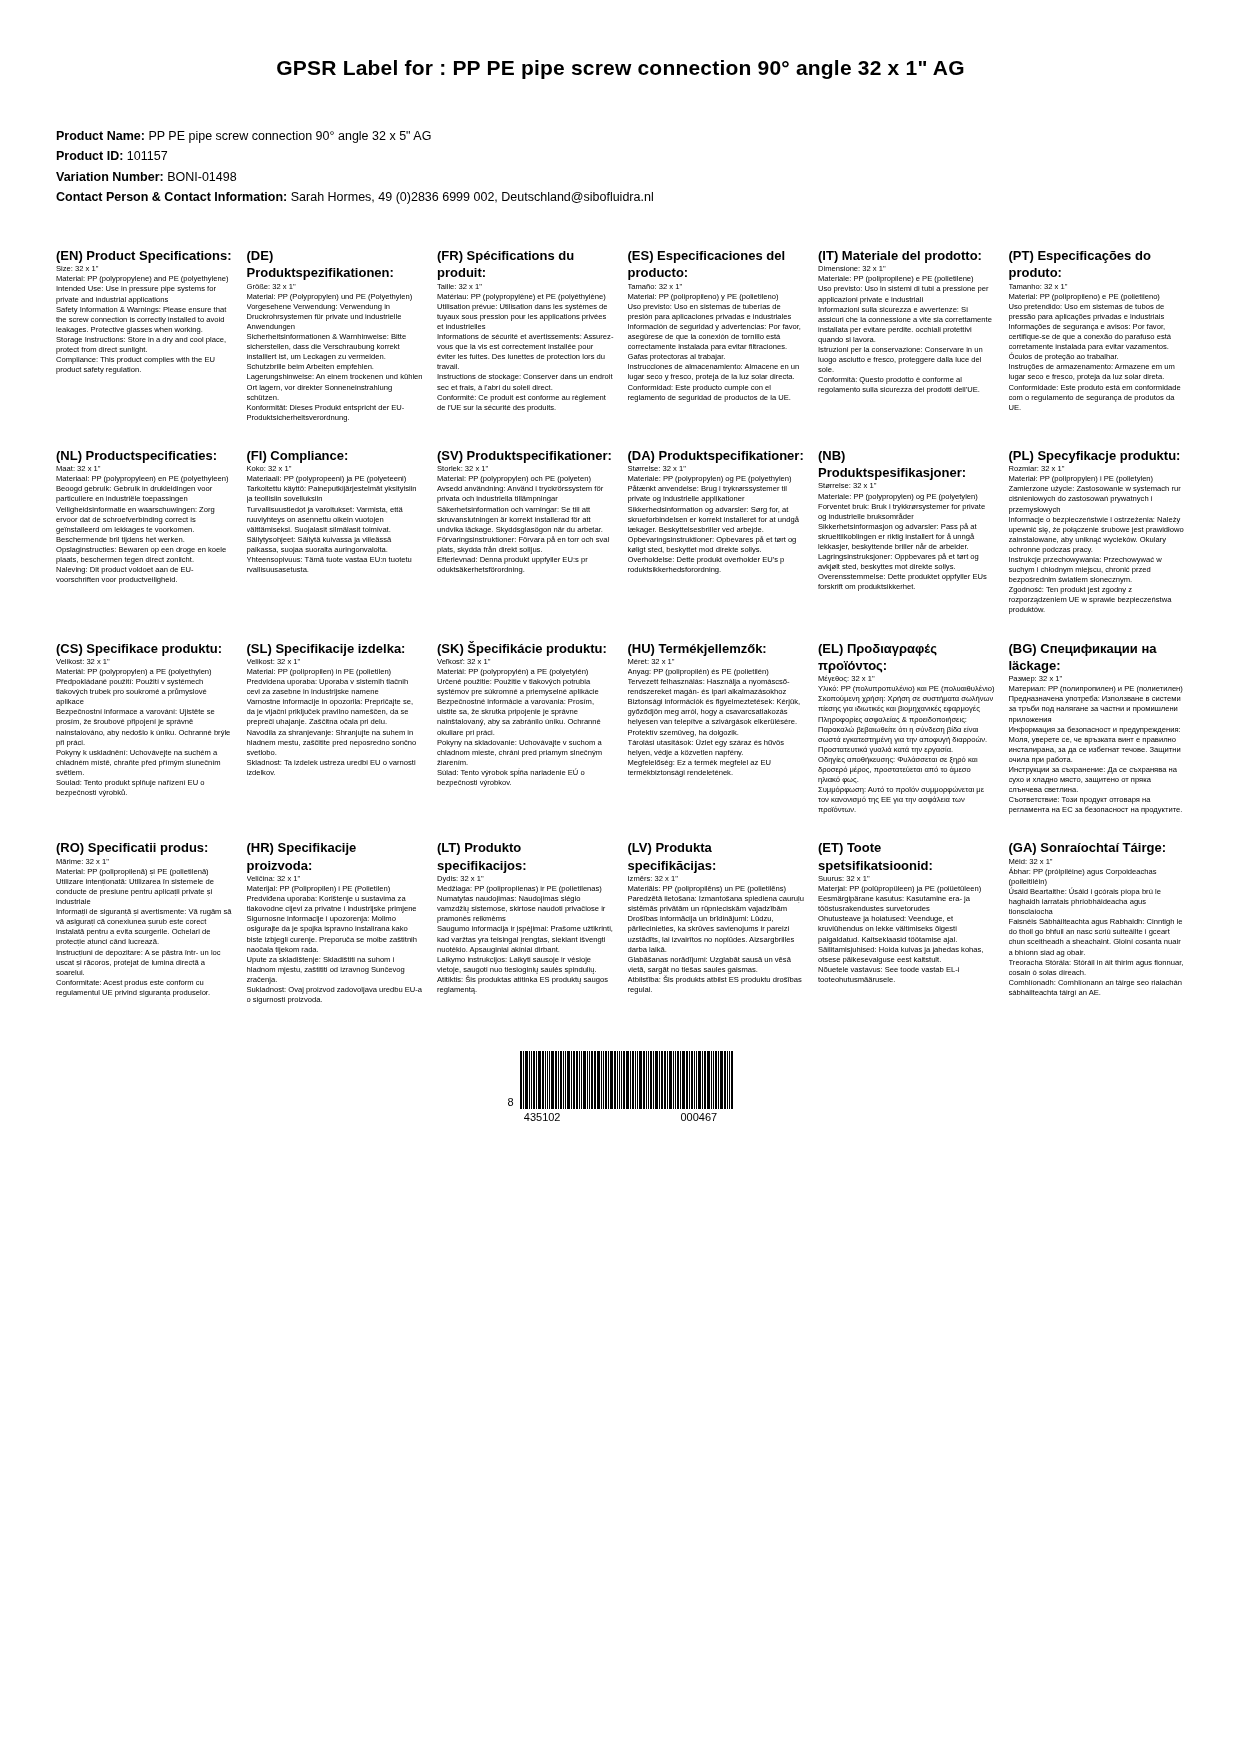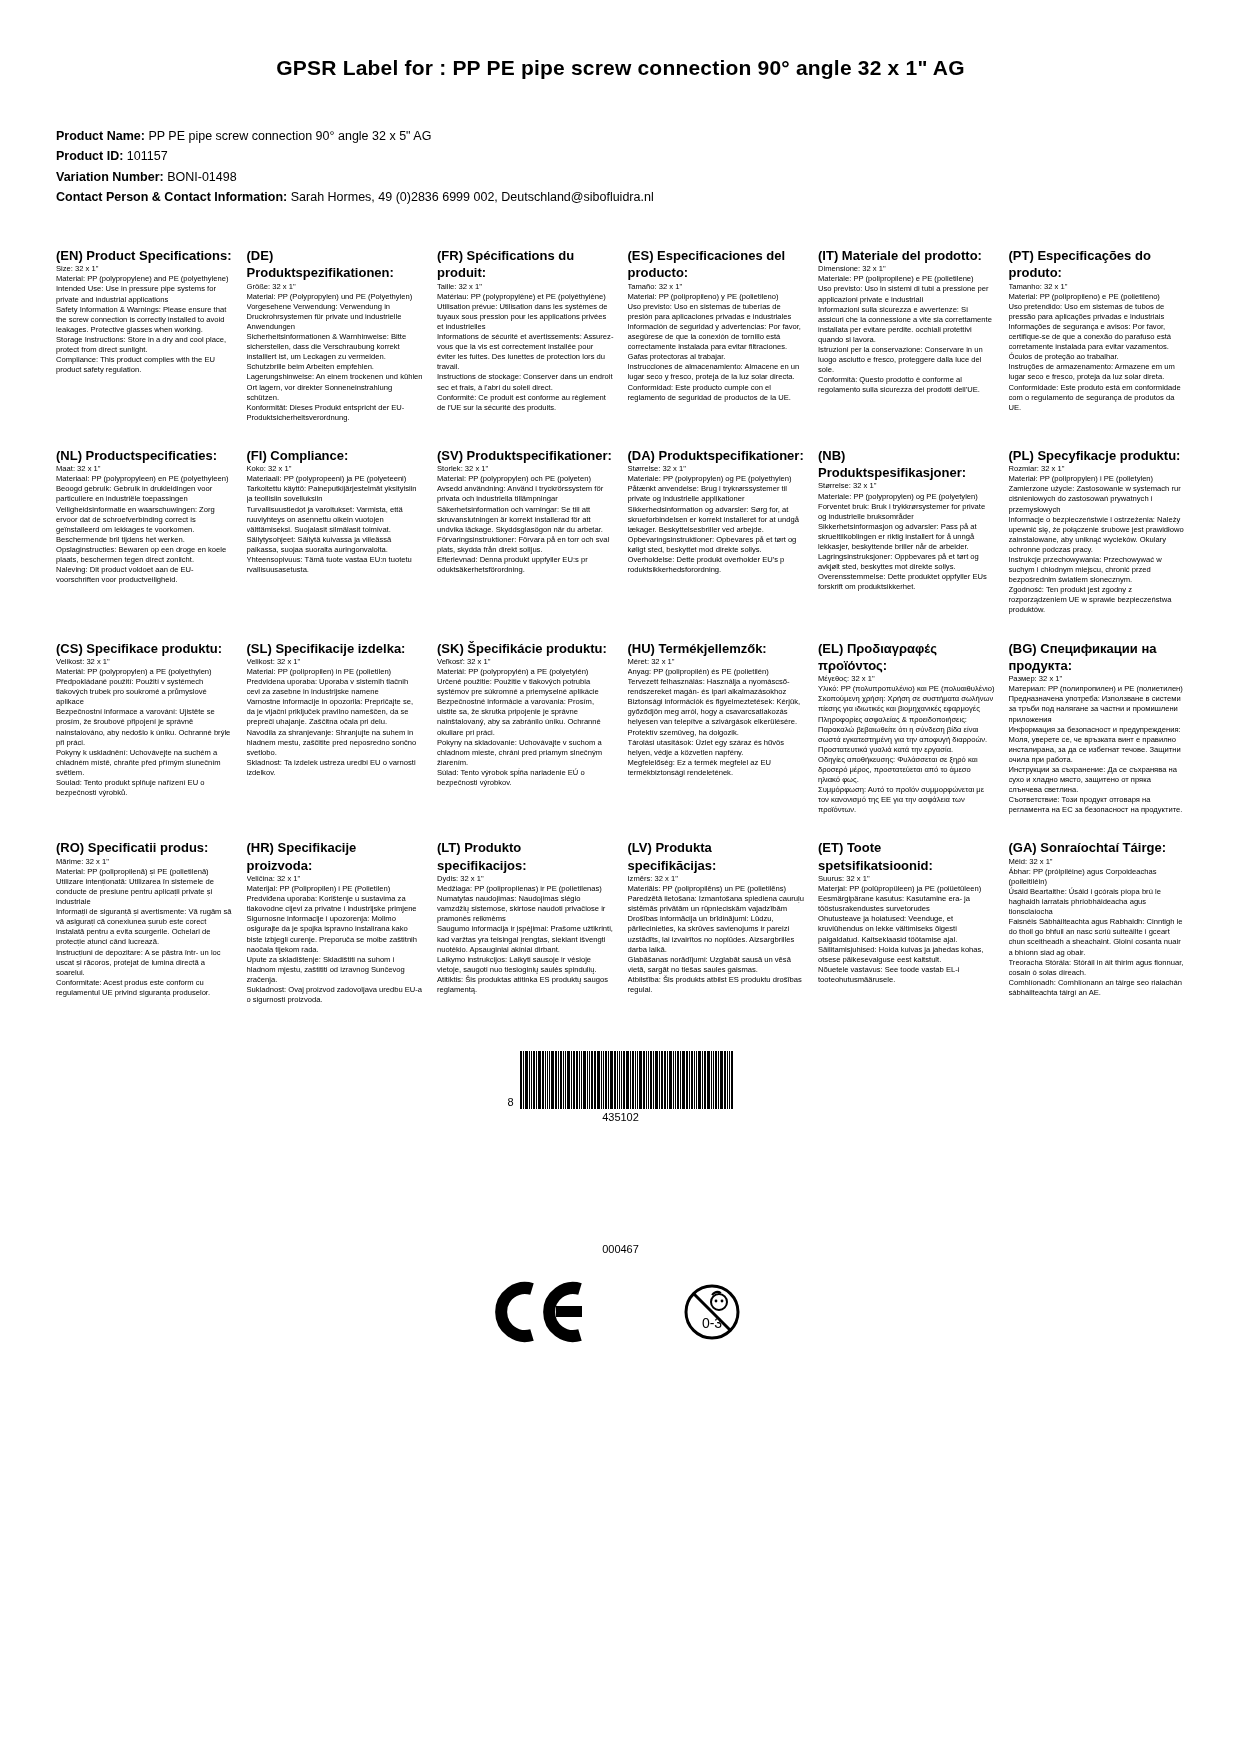--- a/index.html
+++ b/index.html
@@ -91,21 +91,20 @@
     background: #000;
     height: 58px;
     margin-right: 1px;
   }
   .bc-nums {
     display: flex;
     justify-content: center;
     gap: 120px;
     font-size: 11px;
     margin-top: 2px;
-    flex-direction: column;
   }
   .marks {
     margin-top: 26px;
     display: flex;
     justify-content: center;
     align-items: center;
     gap: 90px;
   }
   .ce {
     display: block;
@@ -291,21 +290,21 @@
     <div class="cell">
       <span class="head">(EL) Προδιαγραφές προϊόντος:</span>
       <span class="body">Μέγεθος: 32 x 1"
 Υλικό: ΡΡ (πολυπροπυλένιο) και ΡΕ (πολυαιθυλένιο)
 Σκοπούμενη χρήση: Χρήση σε συστήματα σωλήνων πίεσης για ιδιωτικές και βιομηχανικές εφαρμογές
 Πληροφορίες ασφαλείας &amp; προειδοποιήσεις: Παρακαλώ βεβαιωθείτε ότι η σύνδεση βίδα είναι σωστά εγκατεστημένη για την αποφυγή διαρροών. Προστατευτικά γυαλιά κατά την εργασία.
 Οδηγίες αποθήκευσης: Φυλάσσεται σε ξηρό και δροσερό μέρος, προστατεύεται από το άμεσο ηλιακό φως.
 Συμμόρφωση: Αυτό το προϊόν συμμορφώνεται με τον κανονισμό της ΕΕ για την ασφάλεια των προϊόντων.</span>
     </div>
     <div class="cell">
-      <span class="head">(BG) Спецификации на продукта:</span>
+      <span class="head">(BG) Спецификации на läckage:</span>
       <span class="body">Размер: 32 x 1"
 Материал: PP (полипропилен) и PE (полиетилен)
 Предназначена употреба: Използване в системи за тръби под налягане за частни и промишлени приложения
 Информация за безопасност и предупреждения: Моля, уверете се, че връзката винт е правилно инсталирана, за да се избегнат течове. Защитни очила при работа.
 Инструкции за съхранение: Да се съхранява на сухо и хладно място, защитено от пряка слънчева светлина.
 Съответствие: Този продукт отговаря на регламента на ЕС за безопасност на продуктите.</span>
     </div>
 
     <div class="cell">
       <span class="head">(RO) Specificatii produs:</span>
@@ -448,35 +447,15 @@
           <i style="width:1px"></i>
           <i style="width:1px"></i>
           <i style="width:2px"></i>
       </span>
     </div>
     <div class="bc-nums">
       <span>435102</span>
       <span>000467</span>
     </div>
 
-    <div class="marks">
-      <span class="ce">
-        <svg width="92" height="62" viewBox="0 0 92 62" aria-hidden="true">
-          <path d="M38 8 A24 24 0 1 0 38 54" fill="none" stroke="#000" stroke-width="12"></path>
-          <path d="M86 8 A24 24 0 1 0 86 54" fill="none" stroke="#000" stroke-width="12"></path>
-          <rect x="62" y="25" width="26" height="11" fill="#000"></rect>
-        </svg>
-      </span>
-      <span class="age">
-        <svg width="72" height="62" viewBox="0 0 72 62" aria-hidden="true">
-          <circle cx="36" cy="31" r="26" fill="none" stroke="#000" stroke-width="3"></circle>
-          <line x1="17" y1="12" x2="55" y2="50" stroke="#000" stroke-width="3"></line>
-          <circle cx="43" cy="21" r="8" fill="none" stroke="#000" stroke-width="2"></circle>
-          <circle cx="40" cy="20" r="1.4" fill="#000"></circle>
-          <circle cx="46" cy="20" r="1.4" fill="#000"></circle>
-          <path d="M36 14 q4 -5 9 -2" fill="none" stroke="#000" stroke-width="2"></path>
-          <text x="36" y="47" font-family="Liberation Sans, sans-serif" font-size="14" text-anchor="middle" fill="#000">0-3</text>
-        </svg>
-      </span>
-    </div>
   </div>
 
 </div>
 
 </body></html>

